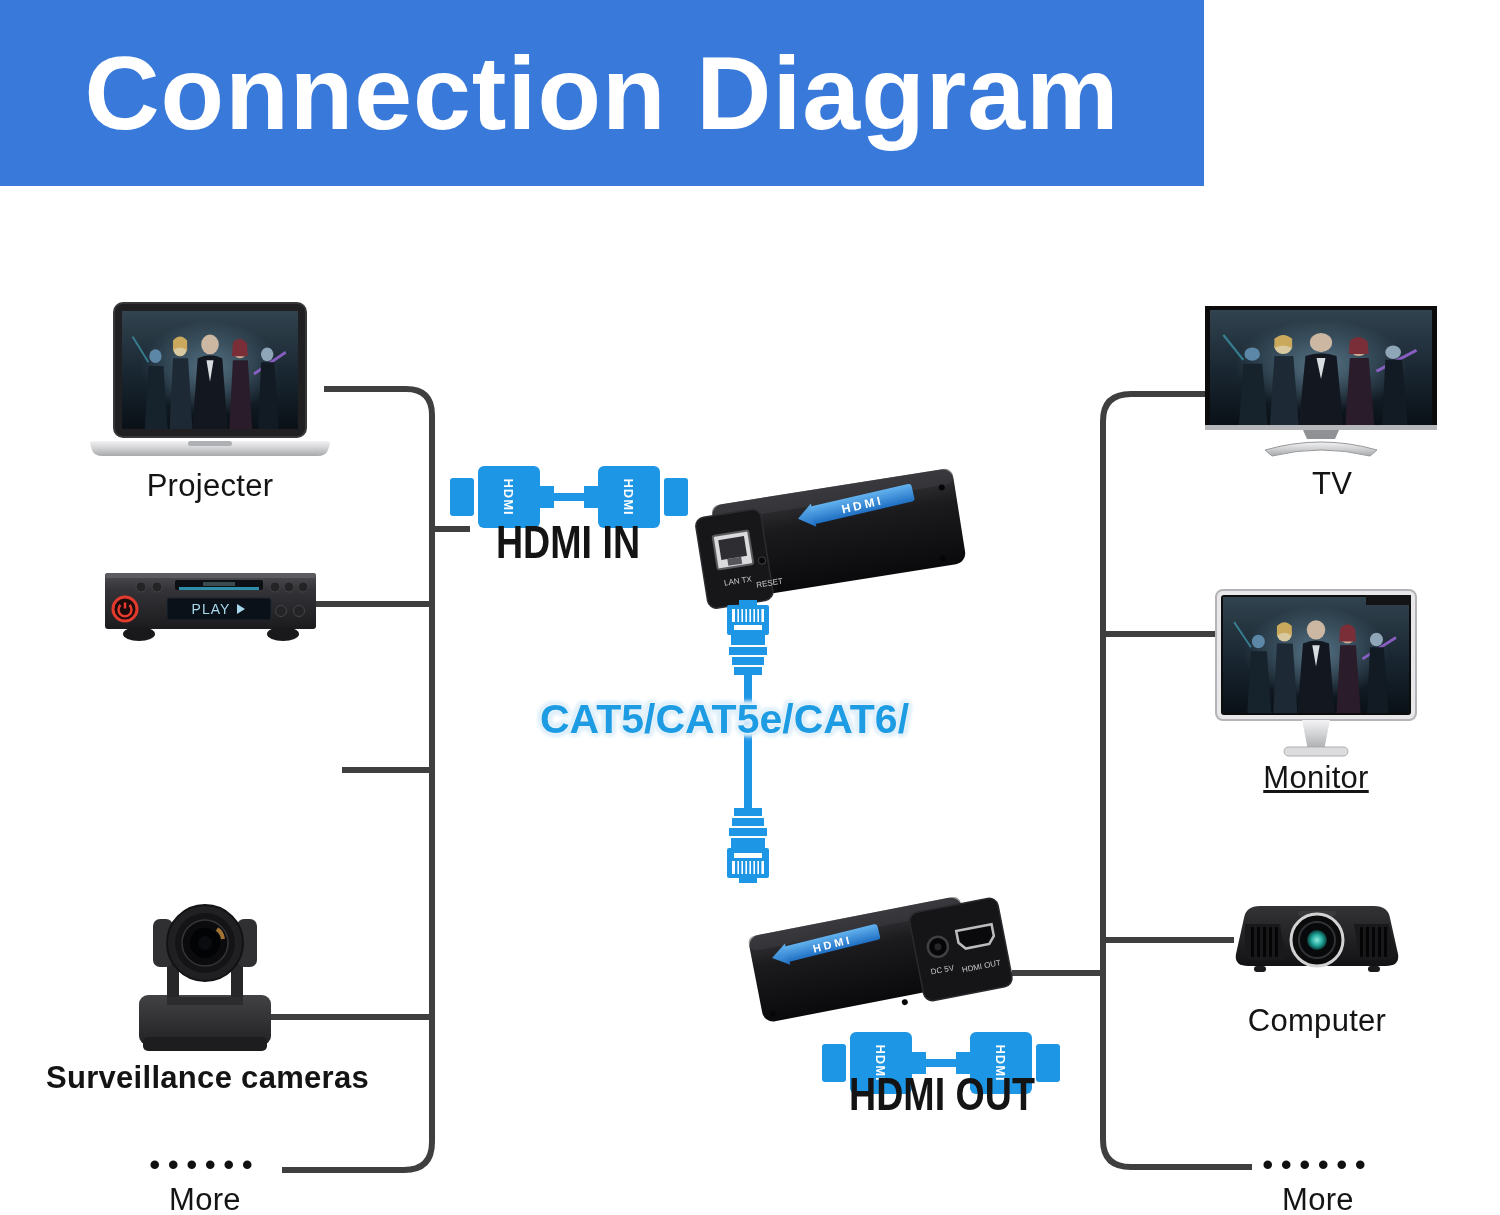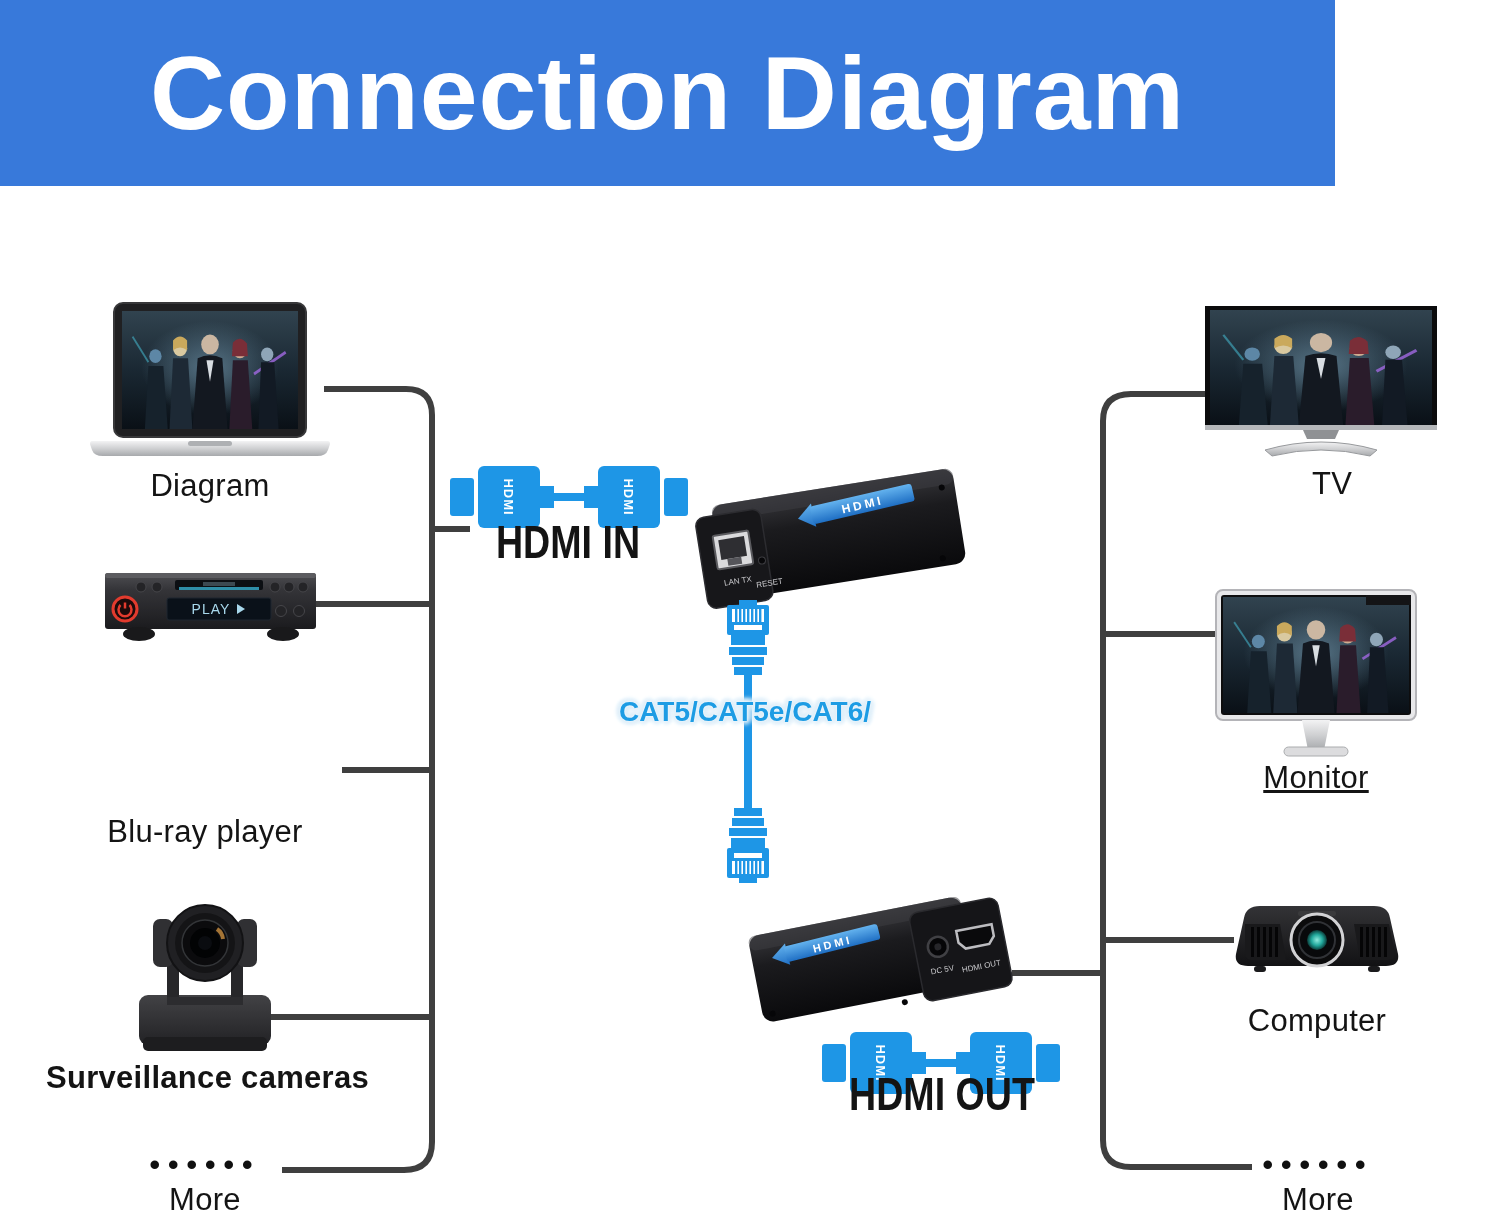--- a/index.html
+++ b/index.html
@@ -1,34 +1,34 @@
 <!DOCTYPE html>
 <html><head>
 <meta charset="utf-8">
 <style>
   html,body{margin:0;padding:0;background:#ffffff;}
   .stage{position:relative;width:1500px;height:1215px;background:#ffffff;overflow:hidden;
          font-family:"Liberation Sans",sans-serif;}
   
-  .banner{position:absolute;left:0;top:0;width:1335px;height:186px;background:#3879da;
+  .banner{position:absolute;left:0;top:0;width:1204px;height:186px;background:#3879da;
           display:flex;align-items:center;justify-content:center;}
   .banner h1{margin:0;color:#ffffff;font-size:104px;font-weight:bold;letter-spacing:1px;}
   
   .lines{position:absolute;left:0;top:0;z-index:1;}
   .ln{fill:none;stroke:#3f3f3f;stroke-width:6;}
   
   .art{position:absolute;z-index:2;}
   .art svg{display:block;overflow:visible;}
   
   .lbl{position:absolute;z-index:3;font-size:31px;color:#141414;text-align:center;letter-spacing:0.3px;}
   .biglbl{position:absolute;z-index:3;font-size:47px;font-weight:bold;color:#141414;text-align:center;
           transform:scaleX(0.8);transform-origin:center;white-space:nowrap;}
   .dots{position:absolute;z-index:3;font-size:30px;font-weight:bold;color:#101010;text-align:center;
         letter-spacing:8px;line-height:1;}
-  .catlbl{position:absolute;z-index:5;text-align:center;font-size:28px;font-weight:bold;color:#1d9ce4;
+  .catlbl{position:absolute;z-index:5;font-size:41px;font-weight:bold;color:#1d9ce4;
           line-height:1.17;white-space:nowrap;
           text-shadow:0 0 2px #ffffff,0 0 6px #e2f1fb,3px 0 5px #dcedf8,-3px 0 5px #dcedf8,
                       0 3px 5px #dcedf8,0 -3px 5px #dcedf8,2px 2px 4px #dcedf8,-2px -2px 4px #dcedf8;}
   .plugtext{font-family:"Liberation Sans",sans-serif;font-weight:bold;fill:#ffffff;}
   .tinytext{font-family:"Liberation Sans",sans-serif;fill:#c9c9cc;}
 </style>
 </head>
 <body>
 
 <svg width="0" height="0" style="position:absolute" aria-hidden="true">
@@ -120,21 +120,21 @@
   </svg>
 
   <div class="art" style="left:90px;top:303px;">
     <svg width="240" height="162" viewBox="0 0 240 162">
       <rect x="24" y="0" width="192" height="134" rx="9" fill="#202022" stroke="#38383a" stroke-width="2"></rect>
       <use href="#poster" x="32" y="8" width="176" height="118"></use>
       <path d="M2 138 H238 Q240 138 240 141 L238 147 Q236 153 227 153 H13 Q4 153 2 147 L0 141 Q0 138 2 138 Z" fill="url(#silver)"></path>
       <rect x="98" y="138" width="44" height="5" rx="2.5" fill="#aeb0b3"></rect>
     </svg>
   </div>
-  <div class="lbl" style="left:85px;top:468px;width:250px;">Diagram</div>
+  <div class="lbl" style="left:85px;top:468px;width:250px;">Projecter</div>
 
   <div class="art" style="left:103px;top:568px;">
     <svg width="215" height="80" viewBox="0 0 215 80">
       <rect x="2" y="5" width="211" height="56" rx="3" fill="url(#dvdGrad)"></rect>
       <rect x="2" y="5" width="211" height="5" rx="2.5" fill="#5c5c60"></rect>
       <circle cx="38" cy="19" r="5" fill="#242427" stroke="#46464a"></circle>
       <circle cx="54" cy="19" r="5" fill="#242427" stroke="#46464a"></circle>
       <rect x="72" y="12" width="88" height="10" rx="2" fill="#0c0f13"></rect>
       <rect x="76" y="19" width="80" height="3" fill="#2f8fa8"></rect>
       <rect x="100" y="14" width="32" height="4" fill="#3c4a52"></rect>
@@ -147,21 +147,20 @@
       <circle cx="178" cy="43" r="5.5" fill="#242427" stroke="#46464a"></circle>
       <circle cx="196" cy="43" r="5.5" fill="#242427" stroke="#46464a"></circle>
       <circle cx="22" cy="41" r="12" fill="#1c0b0b" stroke="#e23b2e" stroke-width="3"></circle>
       <path d="M22 34.5 v6" stroke="#e23b2e" stroke-width="2.5"></path>
       <path d="M17.5 37 a6.5 6.5 0 1 0 9 0" stroke="#e23b2e" stroke-width="2.5" fill="none"></path>
       <ellipse cx="36" cy="66" rx="16" ry="7" fill="#19191b"></ellipse>
       <ellipse cx="180" cy="66" rx="16" ry="7" fill="#19191b"></ellipse>
     </svg>
   </div>
 
-  <div class="lbl" style="left:55px;top:814px;width:300px;">Blu-ray player</div>
 
   <div class="art" style="left:133px;top:893px;">
     <svg width="145" height="168" viewBox="0 0 145 168">
       <rect x="6" y="102" width="132" height="50" rx="9" fill="url(#camGrad)"></rect>
       <rect x="10" y="144" width="124" height="14" rx="5" fill="#1d1d1f"></rect>
       <rect x="34" y="52" width="12" height="58" fill="#27272a"></rect>
       <rect x="98" y="52" width="12" height="58" fill="#27272a"></rect>
       <rect x="34" y="104" width="76" height="8" fill="#2c2c2f"></rect>
       <rect x="20" y="26" width="20" height="48" rx="7" fill="#303033"></rect>
       <rect x="104" y="26" width="20" height="48" rx="7" fill="#303033"></rect>

